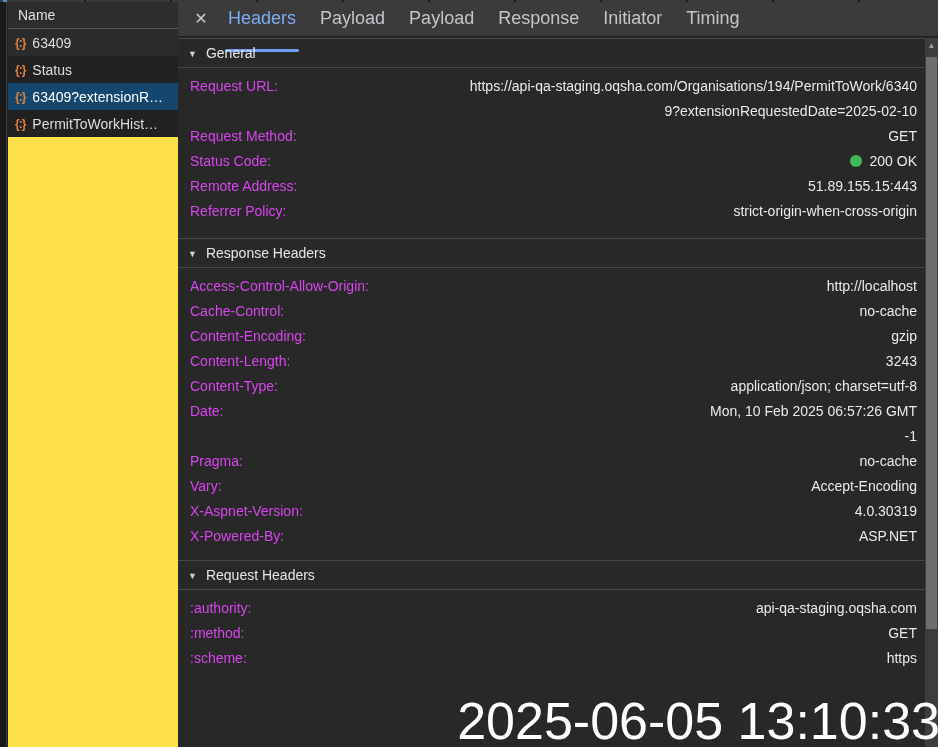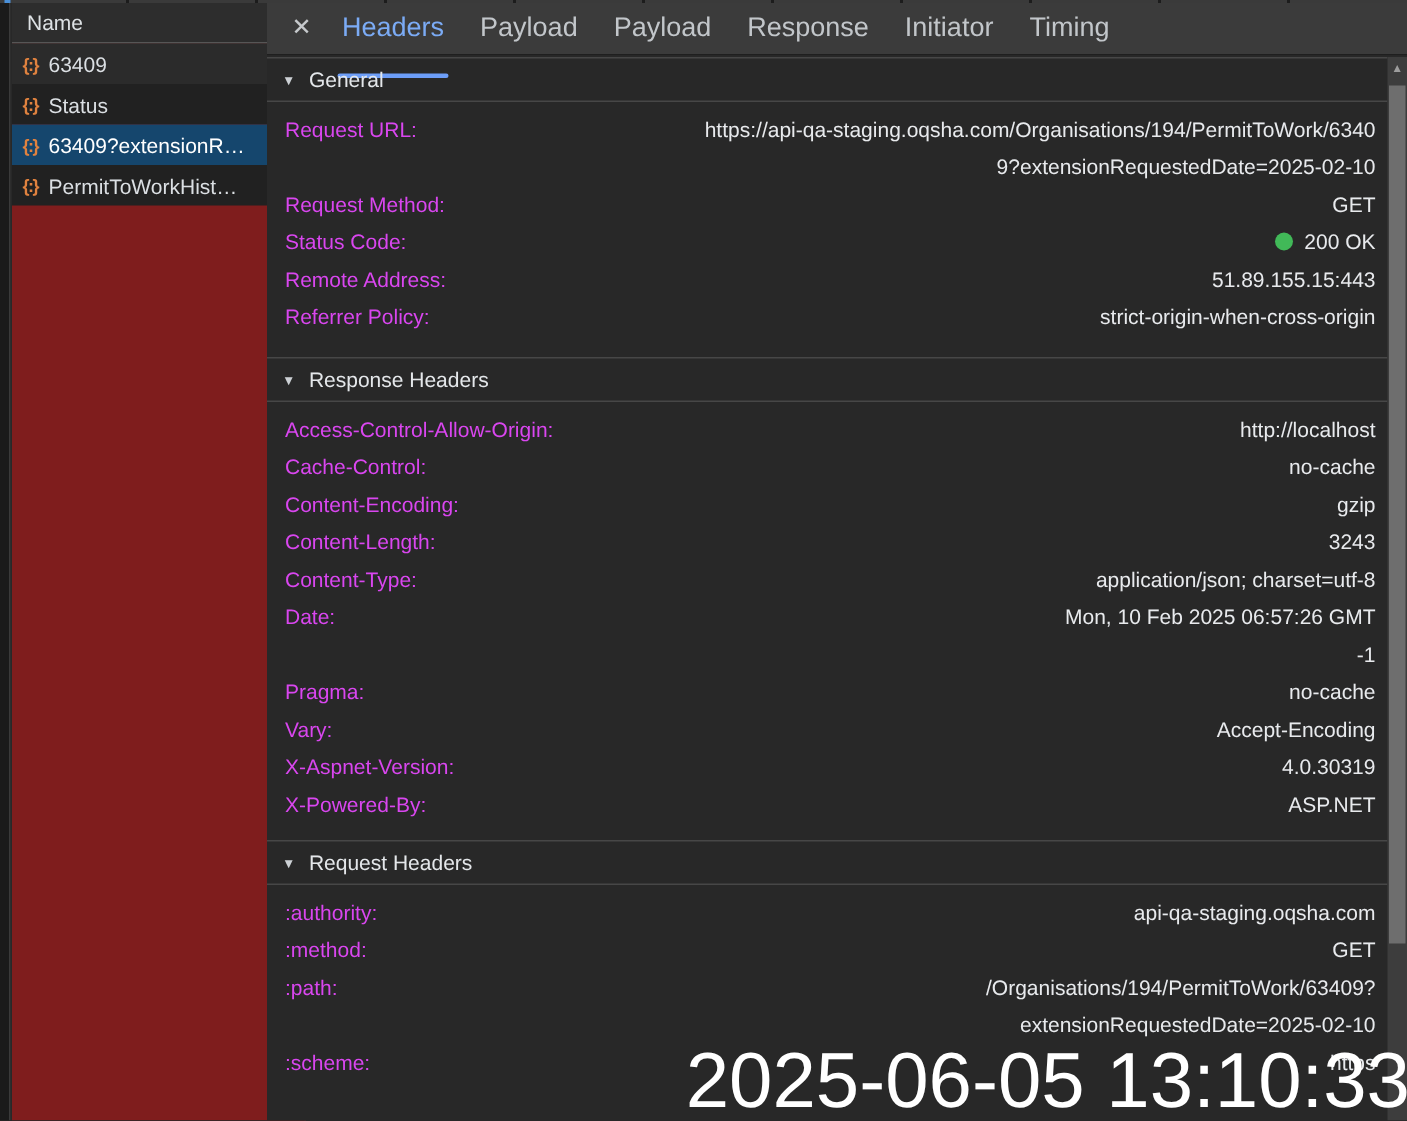--- a/index.html
+++ b/index.html
@@ -13,21 +13,21 @@
   .top-sliver{
     position:absolute;top:0;left:0;width:938px;height:2px;z-index:40;
     background:repeating-linear-gradient(to right,#3a3a3a 0 84px,#1c1c1c 84px 86px);
   }
   .top-notch{position:absolute;top:0;left:3px;width:4px;height:2px;background:#4a90d9;z-index:41;}
 
   
   .left-rail{position:absolute;left:0;top:0;width:7px;height:747px;background:#1a1a1a;border-right:1px solid #3a3a3a;box-sizing:border-box;}
 
   
-  .sidebar{position:absolute;left:8px;top:2px;width:196px;height:745px;background:#7f1d1d;border-right:1px solid #3f3f3f;box-sizing:border-box;}
+  .sidebar{position:absolute;left:8px;top:2px;width:196px;height:745px;background:#fde047;border-right:1px solid #3f3f3f;box-sizing:border-box;}
   .name-header{height:27px;line-height:27px;background:#2d2d2d;border-bottom:1px solid #565656;padding-left:10px;font-size:14px;color:#dde1e4;box-sizing:border-box;}
   .req-row{height:27px;display:flex;align-items:center;gap:7px;padding-left:7px;font-size:14px;color:#dbdfe3;white-space:nowrap;overflow:hidden;cursor:pointer;}
   .row-a{background:#2b2b2b;}
   .row-b{background:#212121;}
   .req-row.selected{background:#15466d;color:#ffffff;}
   .json-icon{color:#e0823f;font-size:12px;font-weight:bold;letter-spacing:-1px;flex:none;}
 
   
   .details{position:absolute;left:178px;top:0;width:760px;height:747px;background:#282828;}
   .tabbar{height:37px;background:#3b3b3b;border-bottom:1px solid #1f1f1f;display:flex;align-items:center;box-sizing:border-box;padding-left:8px;}
@@ -190,25 +190,20 @@
       <div class="section-body">
         <div class="kv-row">
           <div class="kv-name">:authority:</div>
           <div class="kv-value">api-qa-staging.oqsha.com</div>
         </div>
         <div class="kv-row">
           <div class="kv-name">:method:</div>
           <div class="kv-value">GET</div>
         </div>
         <div class="kv-row">
-          <div class="kv-name">:path:</div>
-          <div class="kv-value">/Organisations/194/PermitToWork/63409?
-extensionRequestedDate=2025-02-10</div>
-        </div>
-        <div class="kv-row">
           <div class="kv-name">:scheme:</div>
           <div class="kv-value">https</div>
         </div>
       </div>
     </div>
 
   </div>
 
   <div class="scrollbar">
     <div class="scroll-arrow">▲</div>

